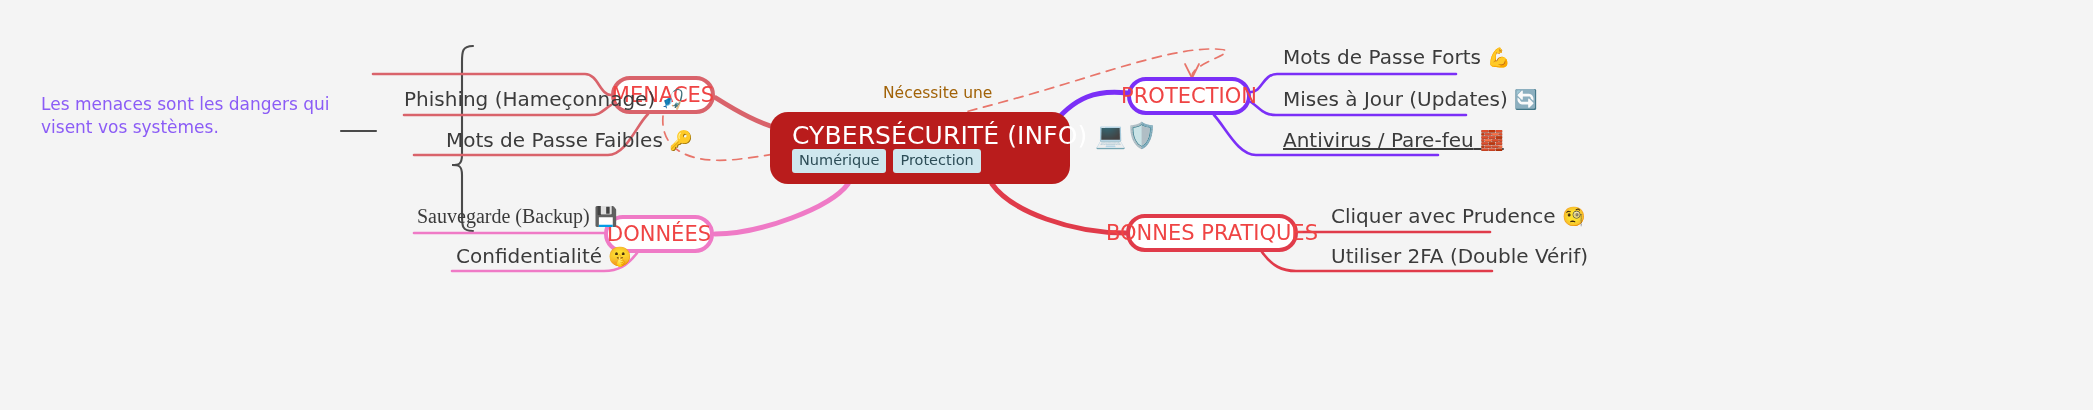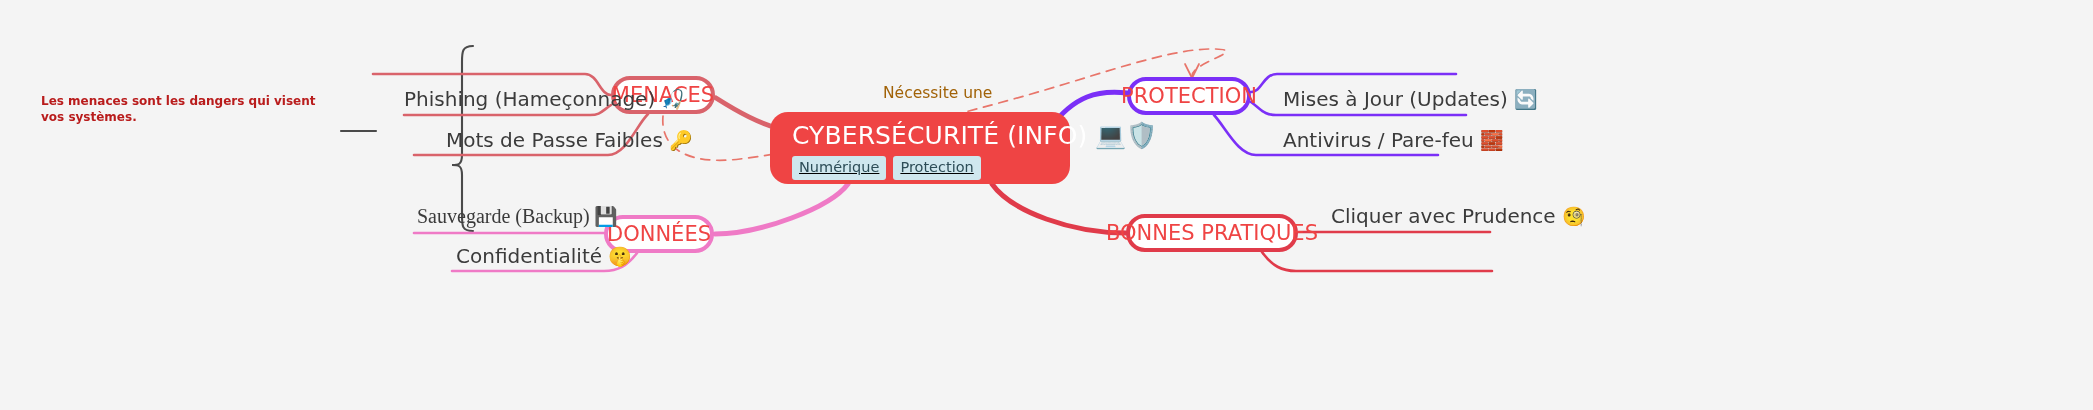--- a/index.html
+++ b/index.html
@@ -28,37 +28,35 @@
     pointer-events: none;
   }
 
   
   .root-node {
     position: absolute;
     left: 770px;
     top: 112px;
     width: 300px;
     height: 72px;
-    background: #ef4444;
+    background: #b91c1c;
     border-radius: 18px;
     box-sizing: border-box;
     padding: 11px 18px 0 22px;
   }
   .root-title {
     color: #ffffff;
     font-size: 25px;
     line-height: 1.05;
     white-space: nowrap;
     letter-spacing: .1px;
   }
   .root-tags {
-    margin-top: 7px;
     display: flex;
     gap: 7px;
-    text-decoration: underline;
   }
   .root-tag {
     background: #cfe7ee;
     color: #2d4d57;
     font-size: 14.5px;
     line-height: 1;
     padding: 4px 7px 5px 7px;
     border-radius: 3px;
     white-space: nowrap;
   }
@@ -92,24 +90,23 @@
     line-height: 1;
   }
   .leaf .emo { font-size: 19px; }
 
   
   .annotation {
     position: absolute;
     left: 41px;
     top: 93px;
     width: 300px;
-    font-size: 12px;
-    color: #b91c1c;
+    font-size: 17px;
+    color: #8b5cf6;
     line-height: 1.35;
-    font-weight: bold;
   }
 
   
   .rel-label {
     position: absolute;
     left: 883px;
     top: 84px;
     font-size: 15.5px;
     color: #a16207;
     white-space: nowrap;
@@ -184,27 +181,34 @@
 
   <div class="leaf" style="left:417px; top:206px;font-family:Liberation Serif, serif;">
     <span>Sauvegarde (Backup)</span>
     <span class="emo">💾</span>
   </div>
   <div class="leaf" style="left:456px; top:246px;">
     <span>Confidentialité</span>
     <span class="emo">🤫</span>
   </div>
 
+  <div class="leaf" style="left:1283px; top:47px;">
+    <span>Mots de Passe Forts</span>
+    <span class="emo">💪</span>
+  </div>
   <div class="leaf" style="left:1283px; top:89px;">
     <span>Mises à Jour (Updates)</span>
     <span class="emo">🔄</span>
   </div>
-  <div class="leaf" style="left:1283px; top:130px;">
+  <div class="leaf" style="left:1283px; top:130px;text-decoration:underline;">
     <span>Antivirus / Pare-feu</span>
     <span class="emo">🧱</span>
   </div>
 
   <div class="leaf" style="left:1331px; top:206px;">
     <span>Cliquer avec Prudence</span>
     <span class="emo">🧐</span>
   </div>
+  <div class="leaf" style="left:1331px; top:246px;">
+    <span>Utiliser 2FA (Double Vérif)</span>
+  </div>
 
 </div>
 
 </body></html>

